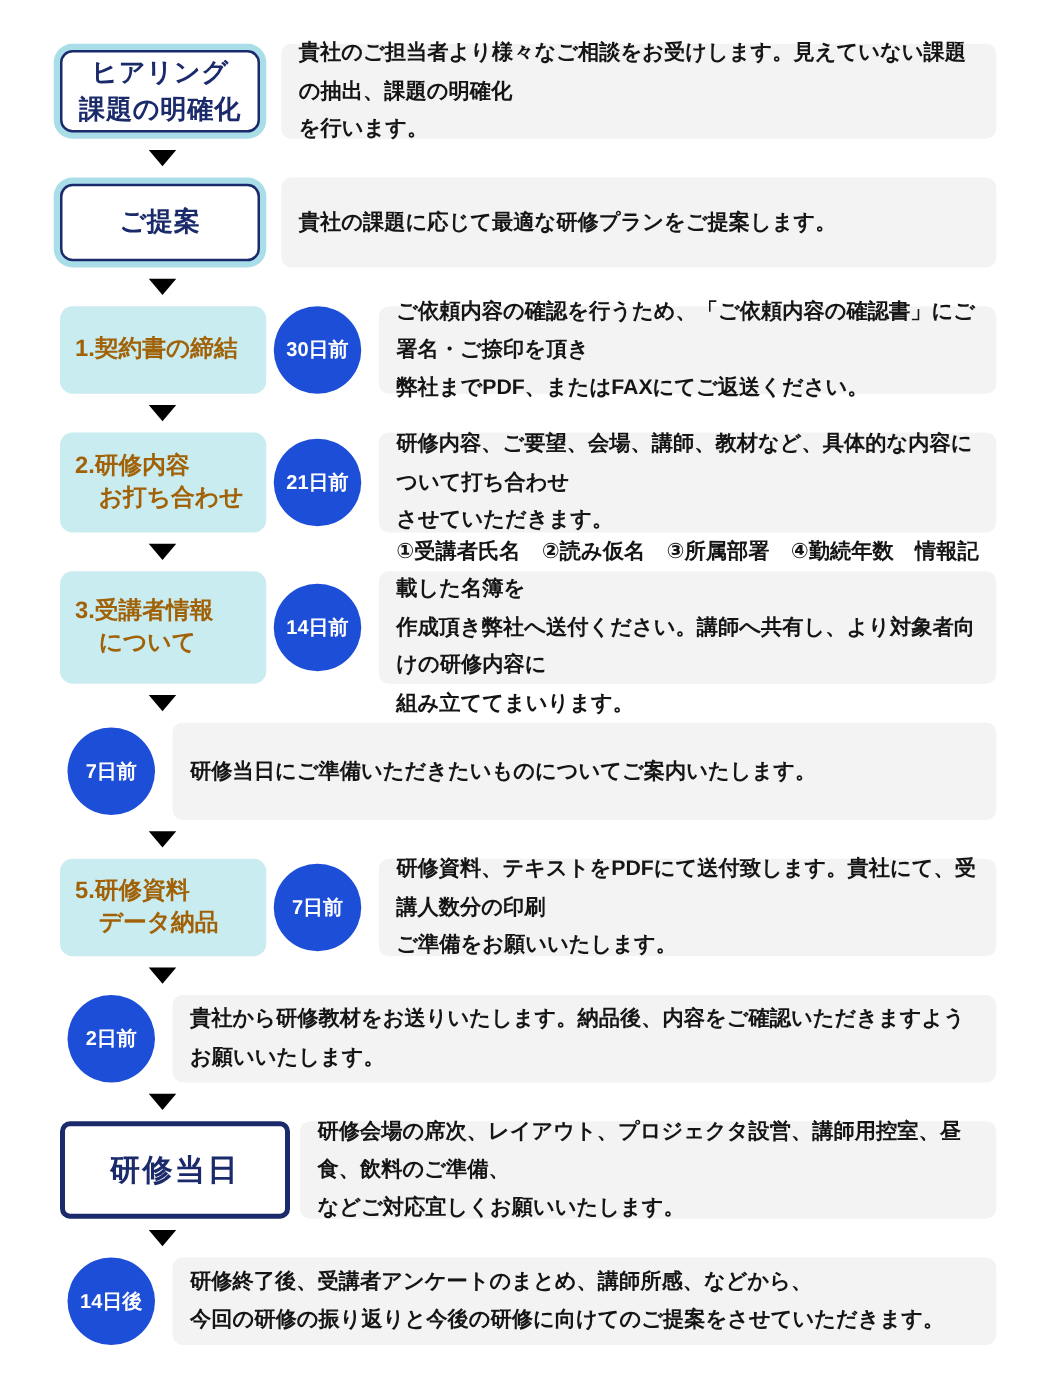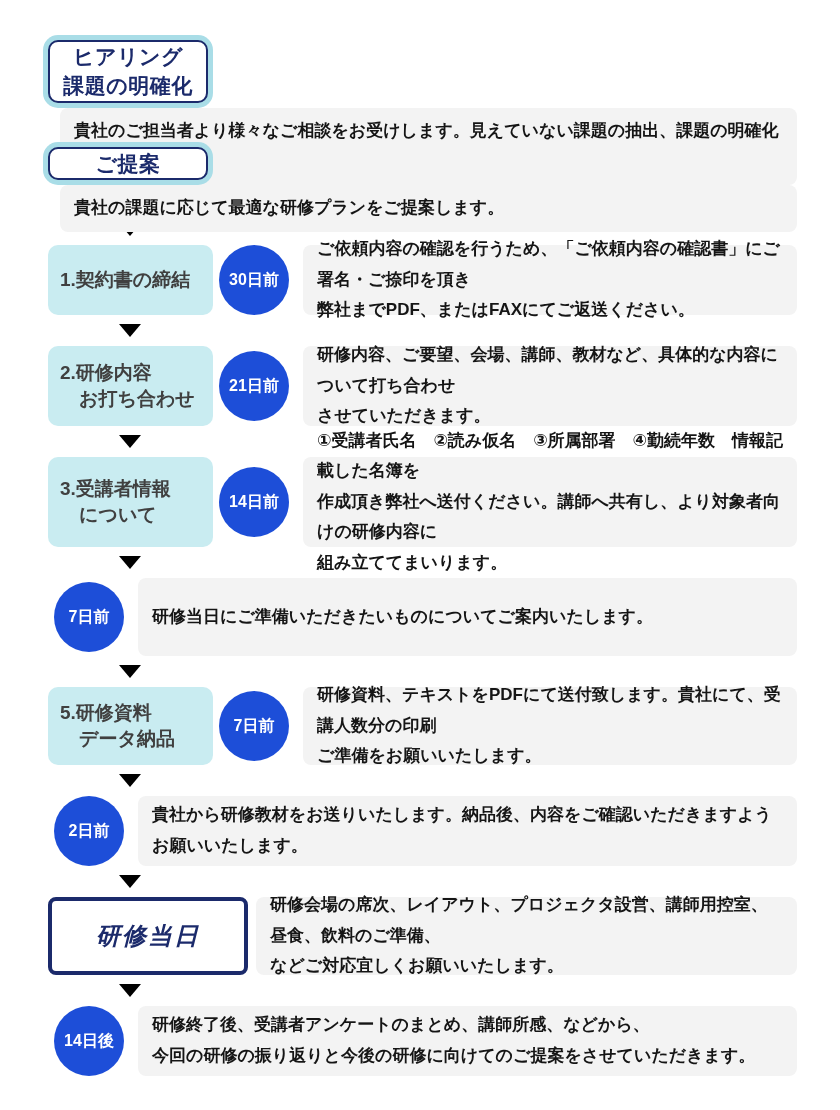--- a/index.html
+++ b/index.html
@@ -3,52 +3,52 @@
 <meta charset="utf-8">
 <style>
   * { margin:0; padding:0; box-sizing:border-box; }
   html,body { background:#ffffff; }
   body { font-family:"Liberation Sans","DejaVu Sans",sans-serif; }
   #canvas{
     position:relative; width:840px; height:1110px; background:#ffffff;
     overflow:hidden; padding-top:35px;
   }
   .row{ display:flex; align-items:stretch; }
-  .row.v-outline{ padding-left:43px;flex-direction:column; }
+  .row.v-outline{ padding-left:43px; }
   .row.v-step, .row.v-day{ padding-left:48px; }
 
   .h76{height:76px}.h72{height:72px}.h70{height:70px}.h80{height:80px}
   .h90{height:90px}.h78{height:78px}
 
   
   .outline-box{
     width:160px; margin:5px 0 5px 5px; background:#ffffff;
     border:2px solid #1b2a6b; border-radius:10px;
     box-shadow:0 0 0 5px #a9dde7;
     display:flex; align-items:center; justify-content:center; flex:none;
   }
   .outline-title{
     font-size:21px; font-weight:bold; color:#1b2a6b; text-align:center;
     line-height:1.4; white-space:pre-line; letter-spacing:.5px;
   }
 
   
   .day-box{
-    width:200px; background:#ffffff; border:4px solid #1b2a6b; border-radius:8px;
-    display:flex; align-items:center; justify-content:center; flex:none;font-style:italic;
+    width:184px; background:#ffffff; border:4px solid #1b2a6b; border-radius:8px;
+    display:flex; align-items:center; justify-content:center; flex:none;
   }
   .day-title{ font-size:24px; font-weight:bold; color:#1b2a6b; letter-spacing:2px; }
 
   
   .step-box{
     width:165px; background:#c9ecf1; border-radius:10px;
     display:flex; align-items:center; flex:none; padding:6px 8px 6px 12px;
   }
   .step-title{
-    font-size:19px; font-weight:bold; color:#404040; text-align:left;
+    font-size:19px; font-weight:bold; color:#a16207; text-align:left;
     line-height:1.35; white-space:pre-line;
   }
 
   
   .badge{
     width:70px; height:70px; border-radius:50%; background:#1d4ed8;
     color:#ffffff; font-size:16px; font-weight:bold;
     display:flex; align-items:center; justify-content:center;
     align-self:center; margin-left:6px; flex:none; letter-spacing:0;
   }

